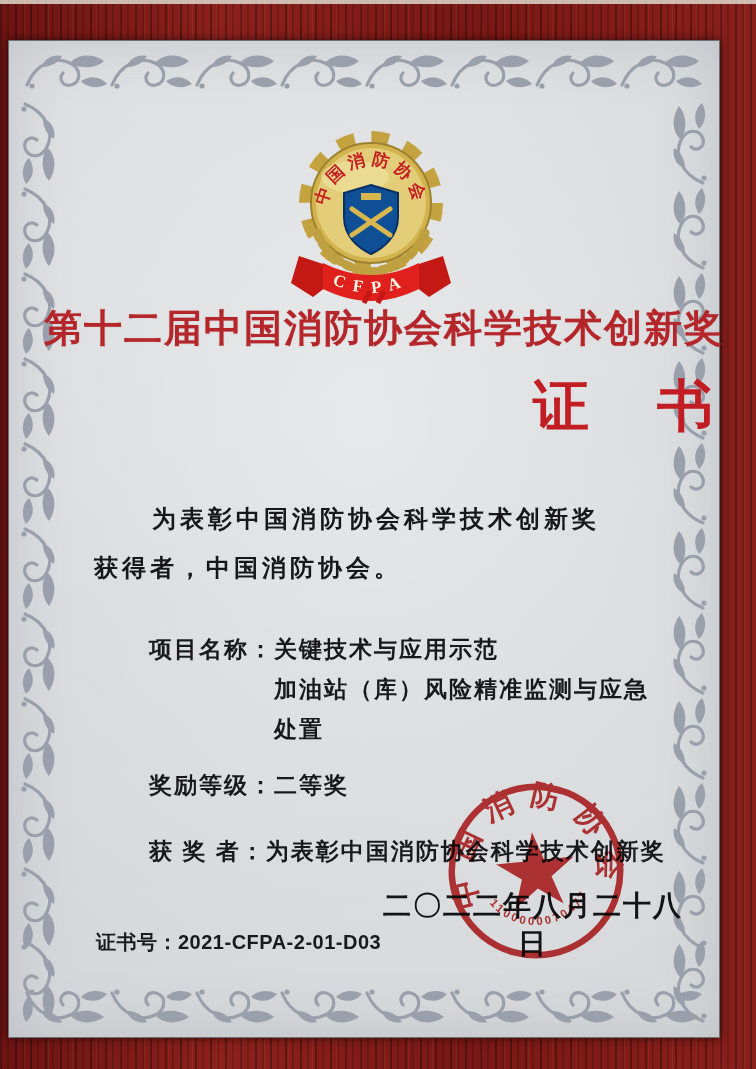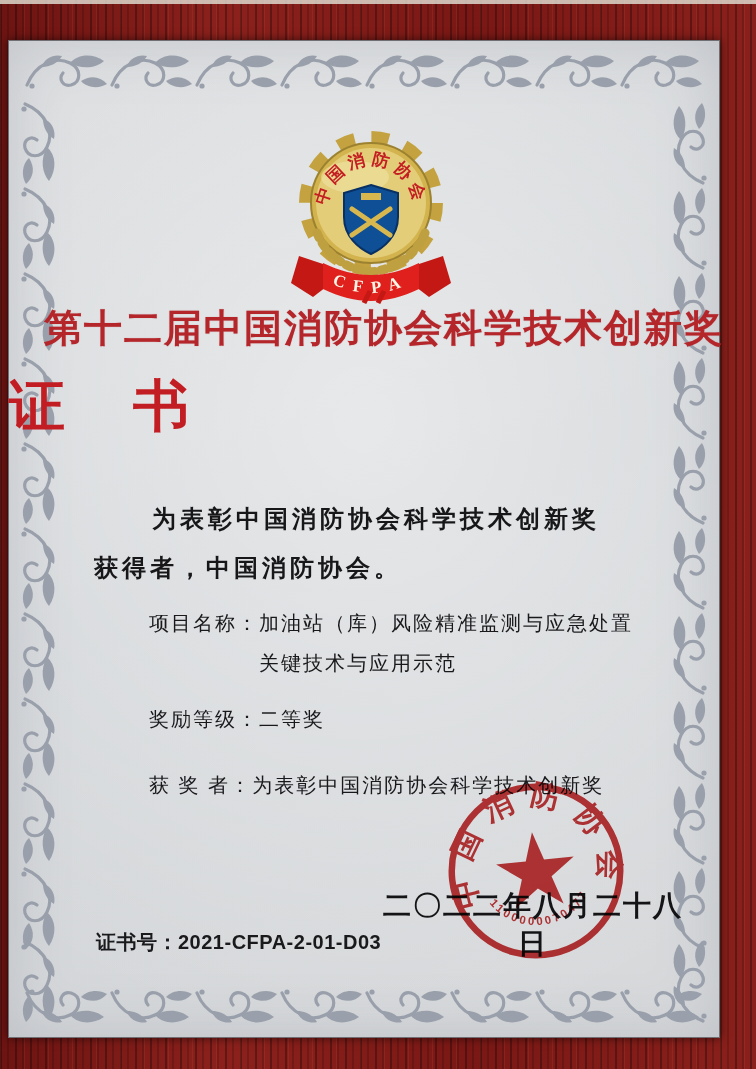--- a/index.html
+++ b/index.html
@@ -31,37 +31,37 @@
   
   .badge{position:absolute;left:262px;top:84px;width:200px;height:192px;}
   
   .title{
     position:absolute;left:0;top:262px;width:100%;text-align:center;
     font-size:38px;font-weight:bold;color:#b5262b;letter-spacing:2px;
     text-shadow:0 0 1px rgba(160,30,35,.4);
     margin-left:20px;
   }
   .heading{
-    position:absolute;left:0;top:328px;width:100%;text-align:left;
+    position:absolute;left:0;top:328px;width:100%;text-align:right;
     font-size:56px;font-weight:bold;color:#c21d22;letter-spacing:6px;
   }
   .issue-no{
     position:absolute;right:80px;top:412px;
     font-size:23px;font-weight:bold;color:#1c1c1e;letter-spacing:1px;
   }
   .body-text{
     position:absolute;left:85px;top:454px;width:560px;
     font-size:24px;color:#17171a;letter-spacing:4px;line-height:49px;
     font-weight:bold;
   }
   .body-text .indent{padding-left:58px;}
   .fields{
-    position:absolute;left:140px;top:562px;width:520px;
+    position:absolute;left:140px;top:588px;width:520px;
     font-family:"Liberation Sans","DejaVu Sans",sans-serif;
-    font-size:20px;font-weight:normal;color:#19191c;letter-spacing:2px;
+    font-size:23px;font-weight:bold;color:#19191c;letter-spacing:2px;
   }
   .field{display:flex;margin-bottom:16px;line-height:40px;}
   .field .lbl{white-space:nowrap;}
   .field .val{white-space:nowrap;}
   .field .val.multi{white-space:normal;}
   .grade-row{margin-top:2px;}
   .winner-row{margin-top:26px;}
   .date{
     position:absolute;left:374px;top:846px;width:300px;text-align:center;
     font-size:28px;font-weight:bold;color:#141416;letter-spacing:2px;
@@ -171,22 +171,22 @@
 
   <div class="body-text">
     <div class="indent">为表彰中国消防协会科学技术创新奖</div>
     <div>获得者，中国消防协会。</div>
   </div>
 
   <div class="fields">
     <div class="field">
       <span class="lbl">项目名称：</span>
       <span class="val multi">
+        <div>关键技术与应用示范</div>
         <div>加油站（库）风险精准监测与应急处置</div>
-        <div>关键技术与应用示范</div>
       </span>
     </div>
     <div class="field grade-row">
       <span class="lbl">奖励等级：</span>
       <span class="val">二等奖</span>
     </div>
     <div class="field winner-row">
       <span class="lbl">获 奖 者：</span>
       <span class="val">为表彰中国消防协会科学技术创新奖</span>
     </div>

